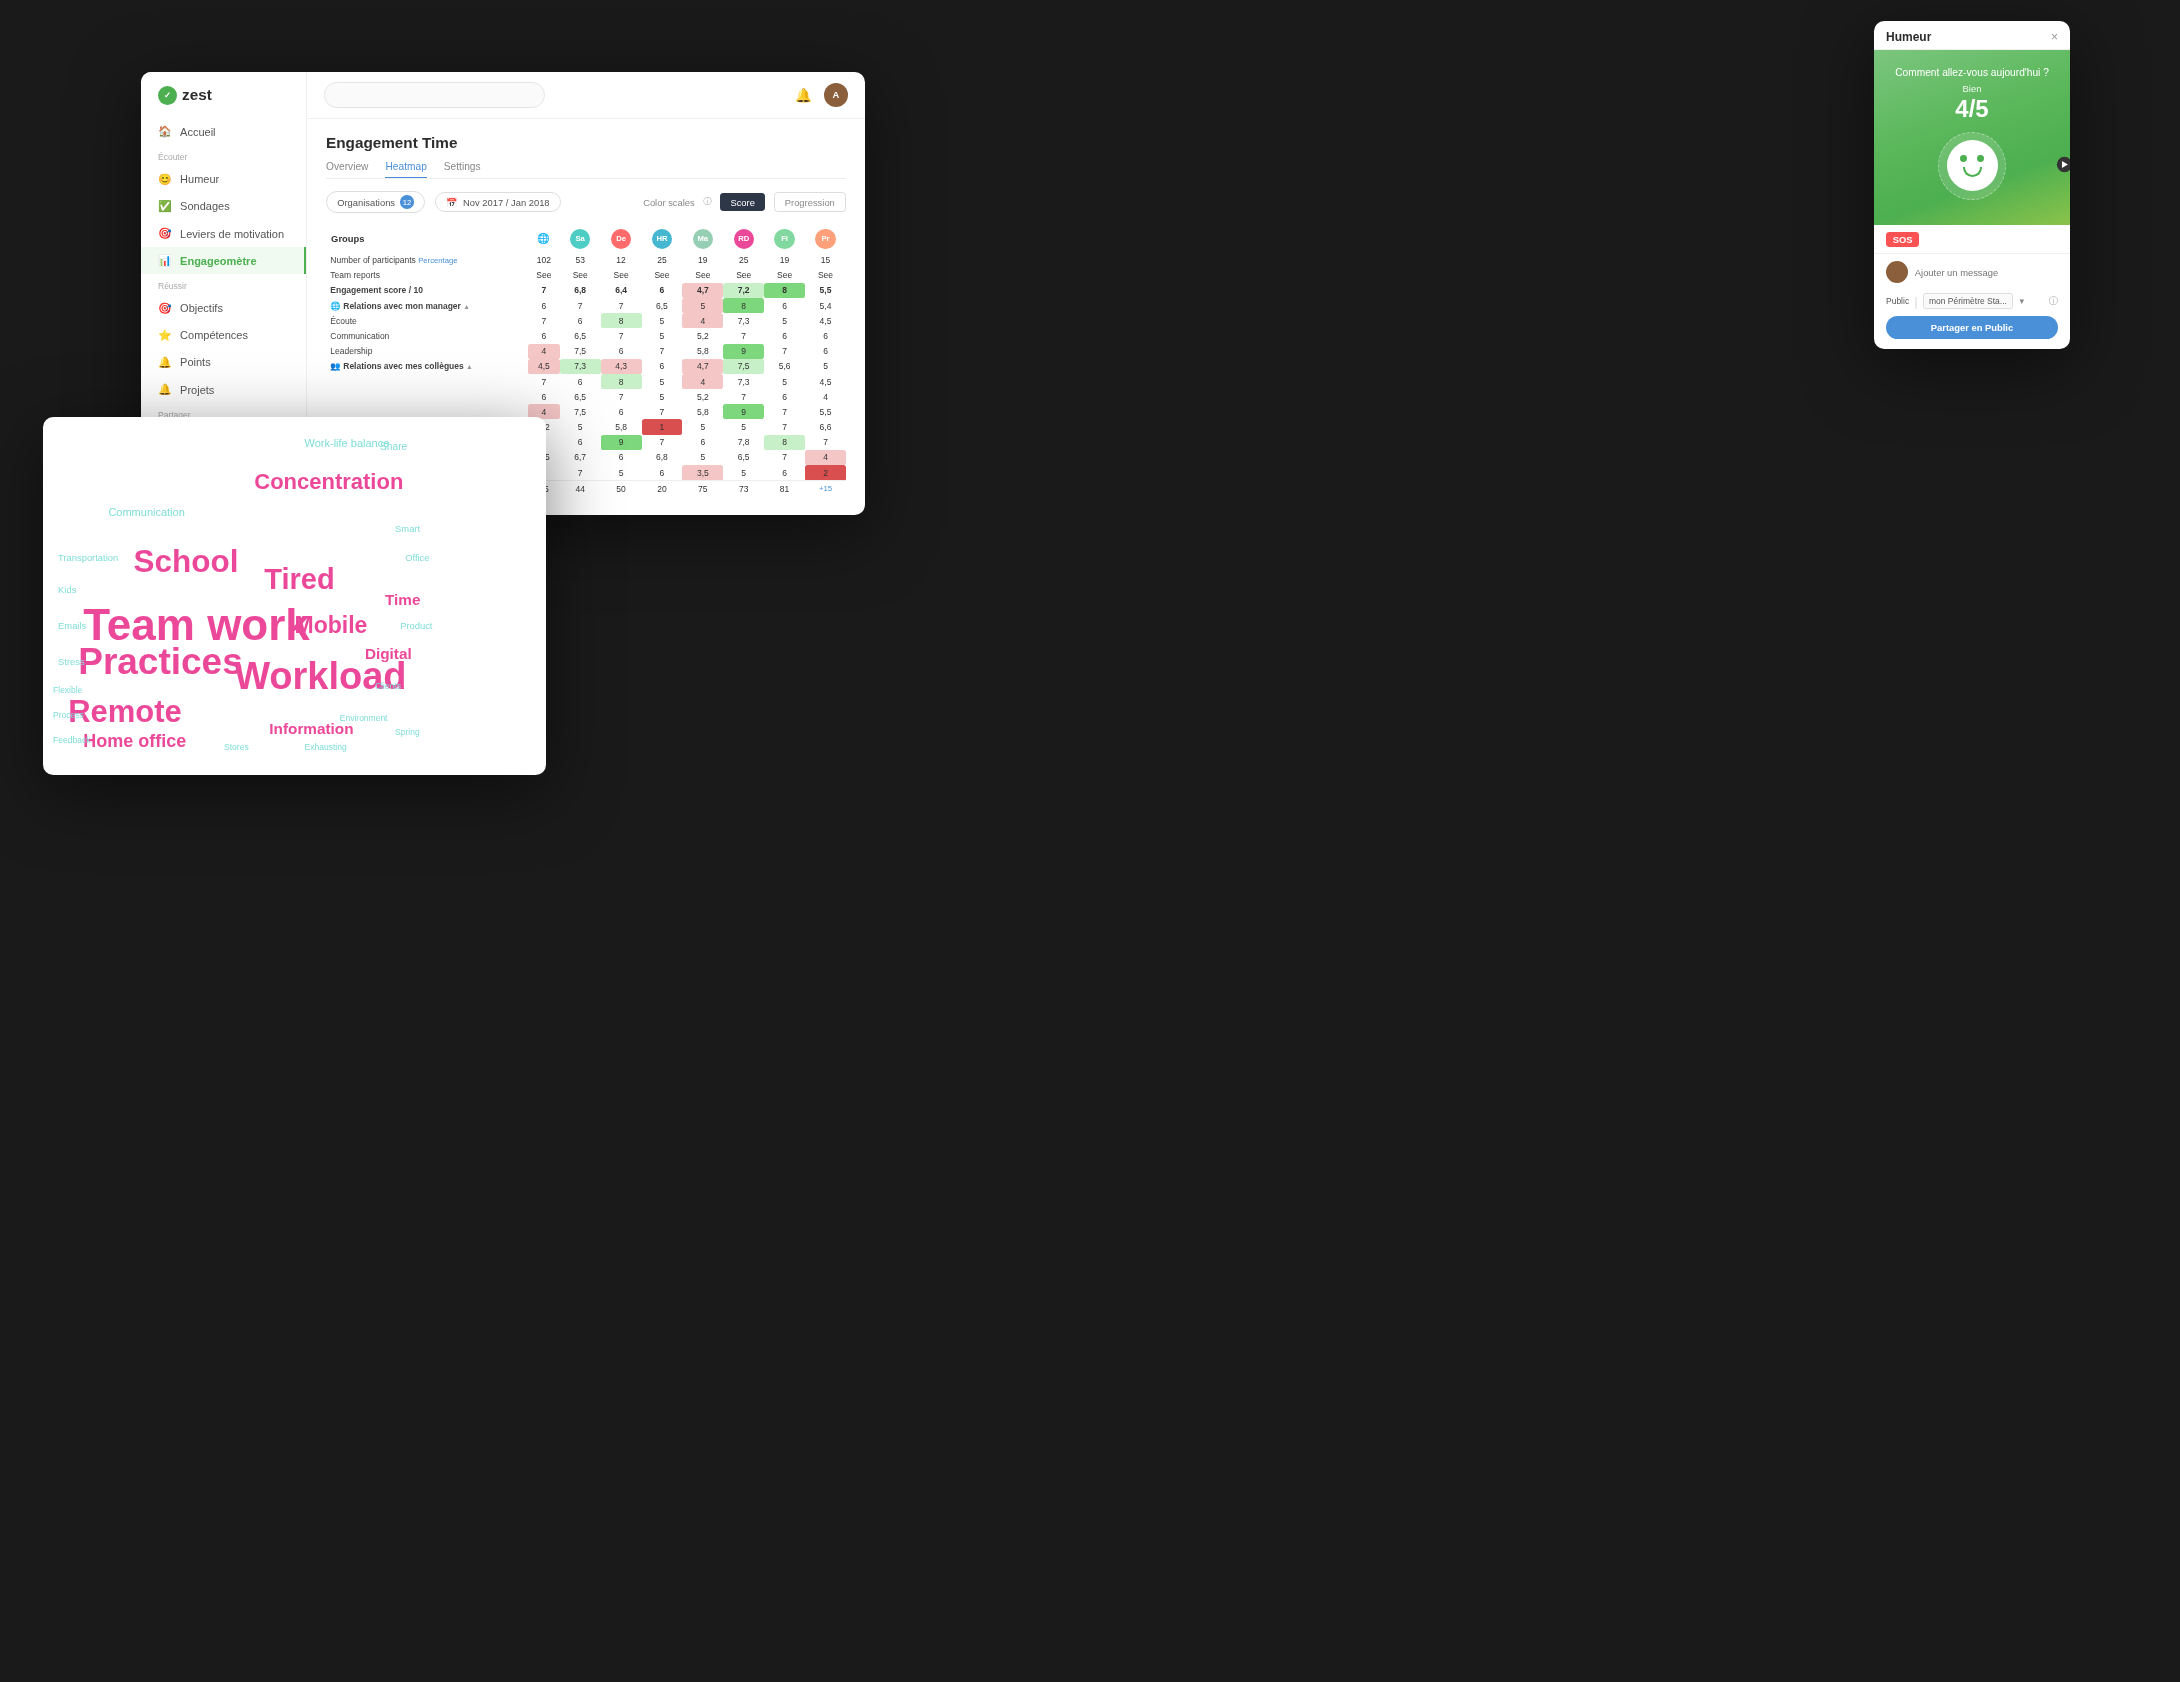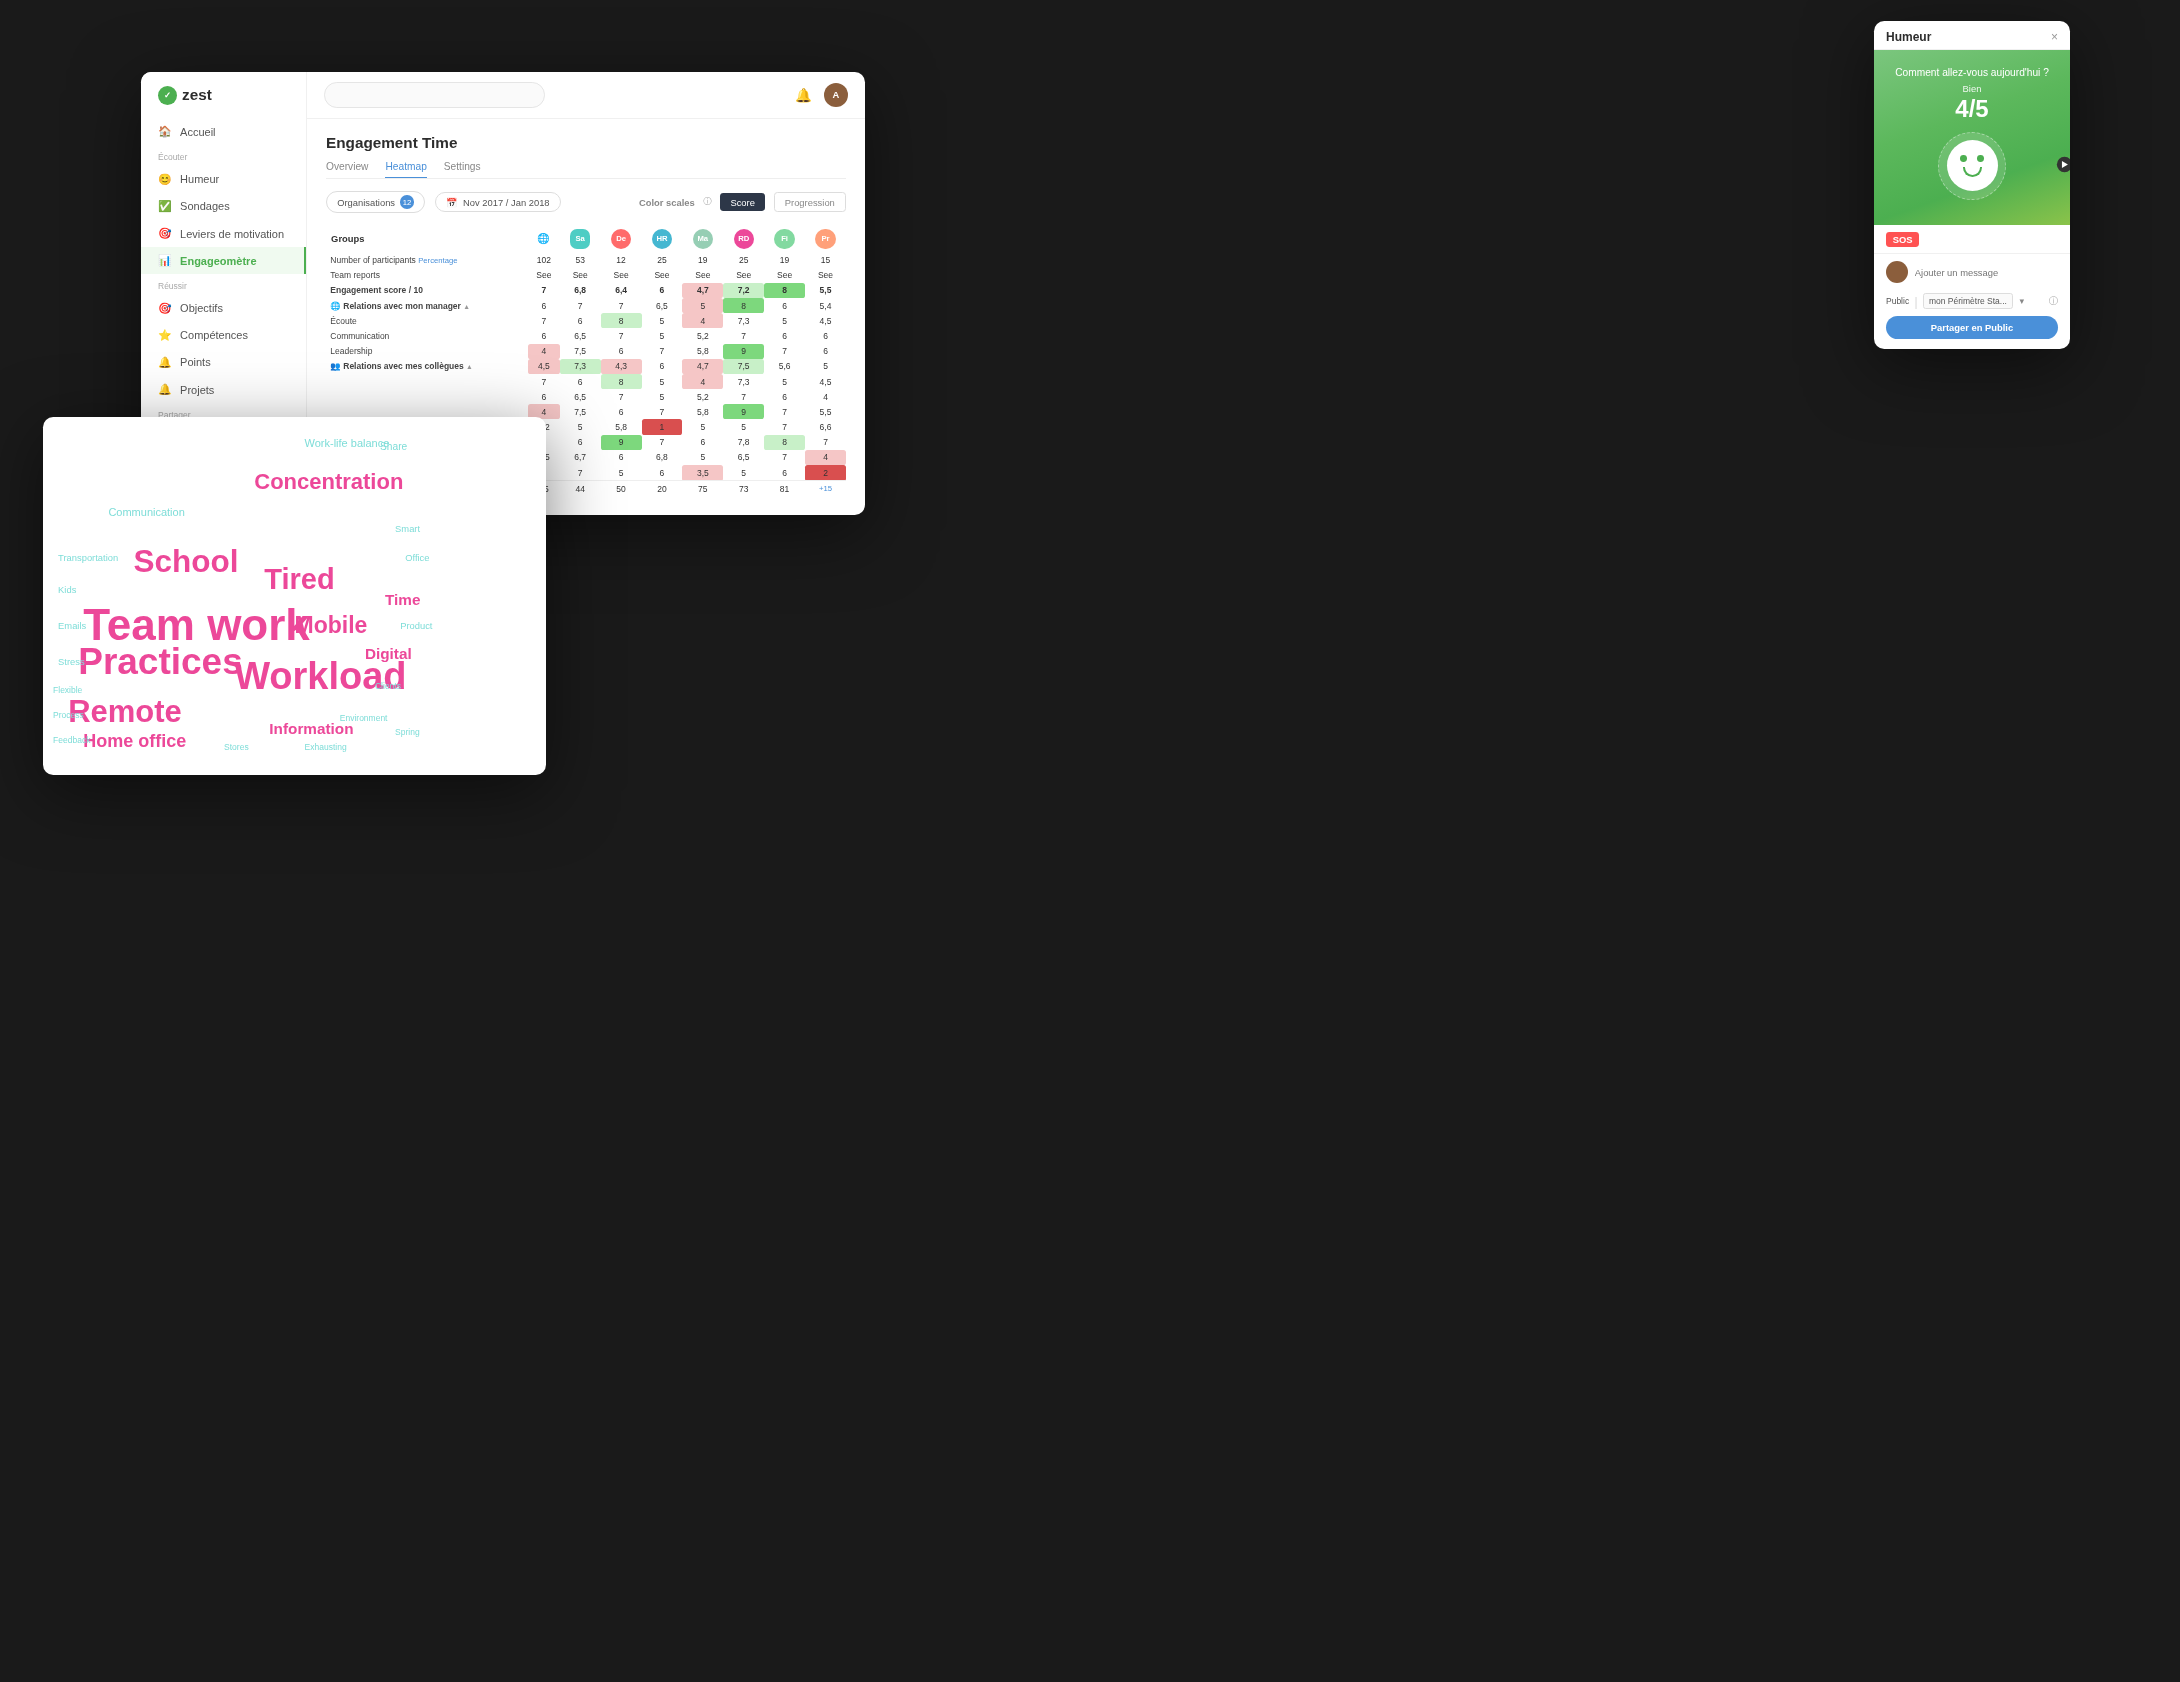--- a/index.html
+++ b/index.html
@@ -199,21 +199,20 @@
     }
     .color-scales-row {
       display: flex;
       align-items: center;
       gap: 8.5px;
       margin-left: auto;
     }
     .color-scales-label {
       font-size: 9.4px;
       color: #888;
-      font-weight: bold;
     }
     .btn-score {
       background: #2d3748;
       color: white;
       border: none;
       border-radius: 3.4px;
       padding: 3.4px 10.2px;
       font-size: 9.4px;
       cursor: pointer;
     }
@@ -567,21 +566,21 @@
           <button class="btn-score">Score</button>
           <button class="btn-progression">Progression</button>
         </div>
       </div>
 
       <table class="heatmap-table">
         <thead>
           <tr>
             <th style="text-align:left;font-size:9.4px;color:#333;">Groups</th>
             <th><span style="font-size:10.2px;">🌐</span></th>
-            <th><span class="col-header-circle" style="background:#4ECDC4;border-radius:7px;">Sa</span></th>
+            <th><span class="col-header-circle" style="background:#4ECDC4;">Sa</span></th>
             <th><span class="col-header-circle" style="background:#FF6B6B;">De</span></th>
             <th><span class="col-header-circle" style="background:#45B7D1;">HR</span></th>
             <th><span class="col-header-circle" style="background:#96CEB4;">Ma</span></th>
             <th><span class="col-header-circle" style="background:#ec4899;">RD</span></th>
             <th><span class="col-header-circle" style="background:#82D9A0;">Fi</span></th>
             <th><span class="col-header-circle" style="background:#FFA07A;">Pr</span></th>
           </tr>
         </thead>
         <tbody>
           <tr>

